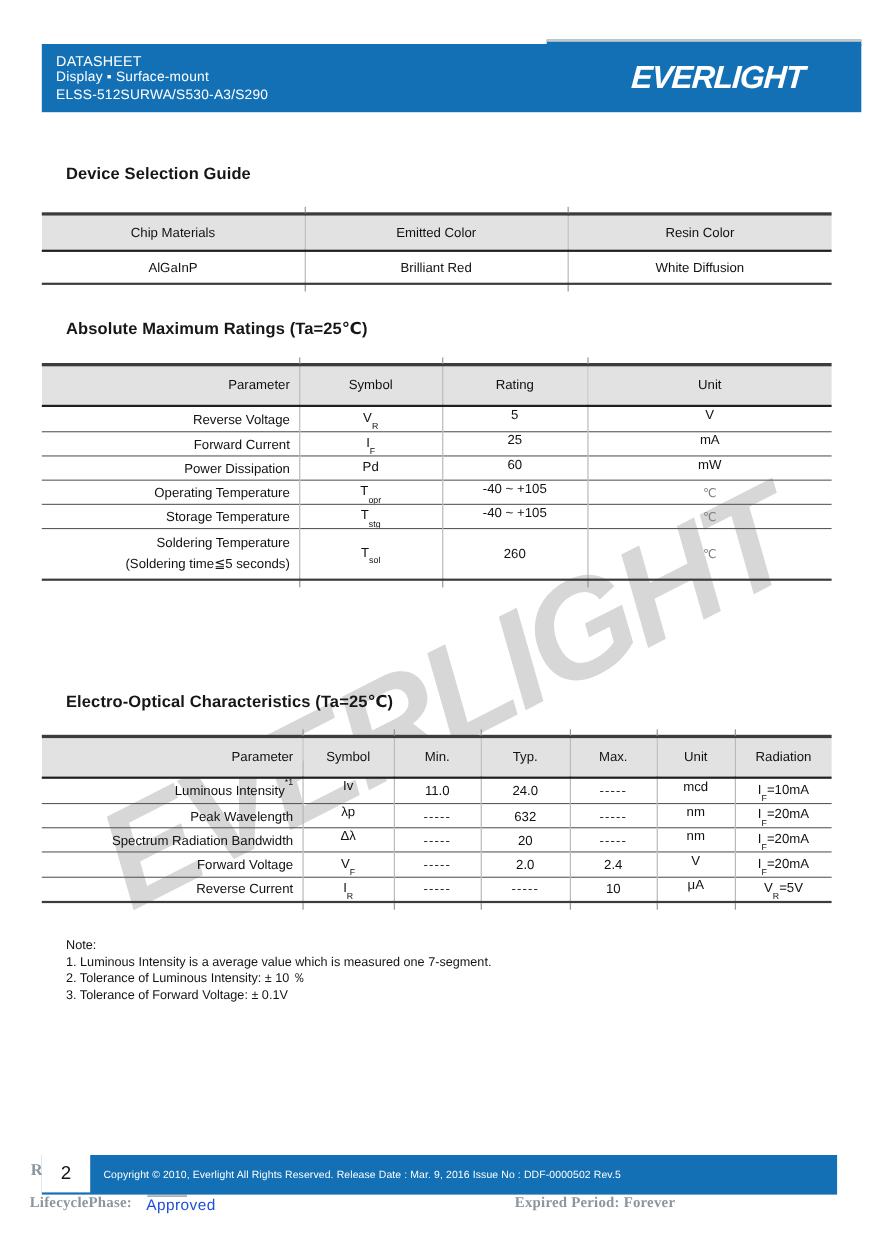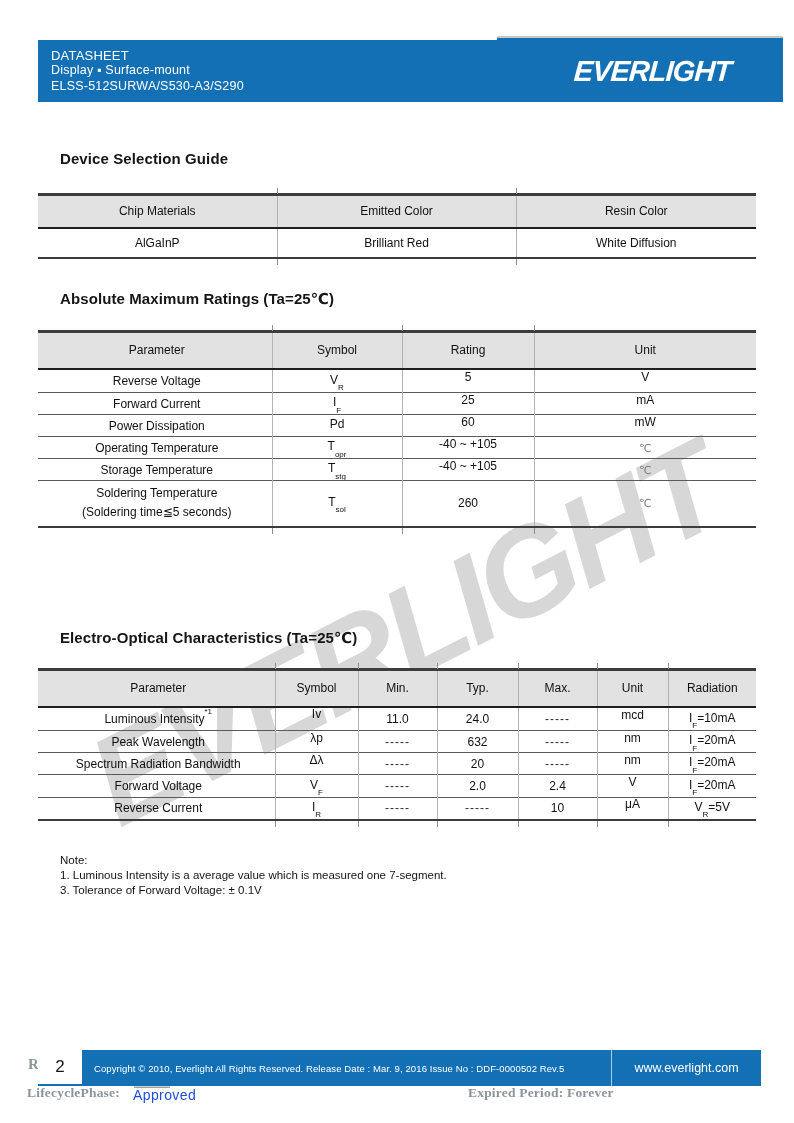--- a/index.html
+++ b/index.html
@@ -43,21 +43,21 @@
   table.tbl {
     border-collapse:collapse; table-layout:fixed; width:718px;
     font-size:12px; color:#111;
     border-top:3px solid #3c3c3c; border-bottom:2px solid #3c3c3c;
   }
   .tbl th, .tbl td { padding:0 8px; vertical-align:middle; text-align:center;
     border-right:1px solid #b3b3b3; overflow:hidden; white-space:nowrap; }
   .tbl th:last-child, .tbl td:last-child { border-right:none; }
   .tbl thead tr { border-bottom:2px solid #1f1f1f; }
   .tbl thead th { background:#e2e2e2; font-weight:normal; }
-  .tbl thead th.pL, .tbl td.pL { text-align:center; padding-left:12px; }
+  .tbl thead th.pL, .tbl td.pL { text-align:right; padding-left:12px; }
   .tbl tbody tr { border-bottom:1px solid #5a5a5a; }
   .tbl tbody tr:last-child { border-bottom:none; }
   .twoline { line-height:19px; white-space:normal; }
   tr.h33{height:33px} tr.h30{height:30px} tr.h37{height:37px} tr.h24{height:24px}
   tr.h22{height:22px} tr.h23{height:23px} tr.h43{height:43px} tr.h46{height:46px}
   sub.s { font-size:8px; position:relative; top:3px; letter-spacing:0; }
   sup.fn { font-size:8px; position:relative; top:-4px; }
   .hi { position:relative; top:-4px; display:inline-block; }
   .dash { letter-spacing:1px; color:#2c2c2c; }
   .celsius { color:#7d7d7d; font-family:"DejaVu Sans",sans-serif; font-size:11px; }
@@ -287,31 +287,31 @@
       <i class="tk b" style="left:320px"></i>
       <i class="tk b" style="left:399px"></i>
       <i class="tk b" style="left:480px"></i>
       <i class="tk b" style="left:559px"></i>
       <i class="tk b" style="left:630px"></i>
     </div>
 
     <div class="note">
       <div>Note:</div>
       <div>1. Luminous Intensity is a average value which is measured one 7-segment.</div>
+      <div>2. Tolerance of Luminous Intensity: ± 10 ％</div>
       <div>3. Tolerance of Forward Voltage: ± 0.1V</div>
     </div>
   </div>
 
   <div class="stamp stampR">R</div>
   <div class="stamp lcp">LifecyclePhase:</div>
   <div class="fragment"></div>
   <div class="appr">Approved</div>
   <div class="stamp expired">Expired Period: Forever</div>
 
   <div class="footbar">
     <div class="pagebox">
         <span>2</span>
       </div>
     <div class="copy">Copyright © 2010, Everlight All Rights Reserved. Release Date : Mar. 9, 2016 Issue No : DDF-0000502 Rev.5</div>
-    <div class="site">www.everlight.com</div>
   </div>
 
 </div>
 
 </body></html>

